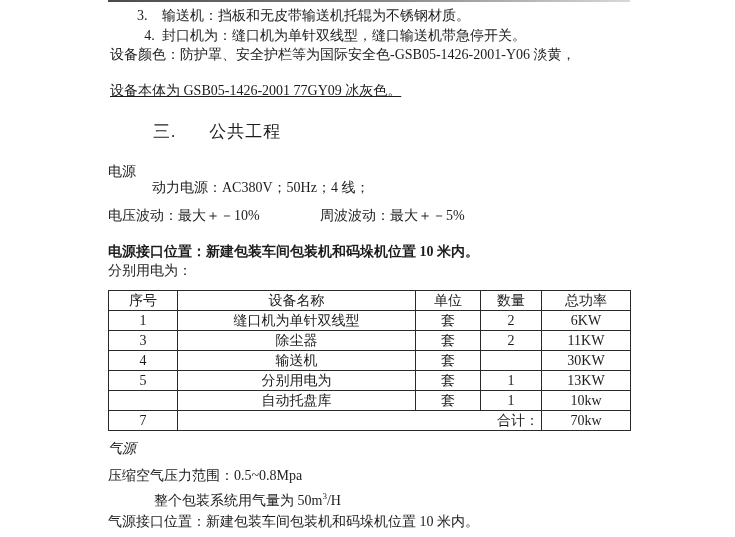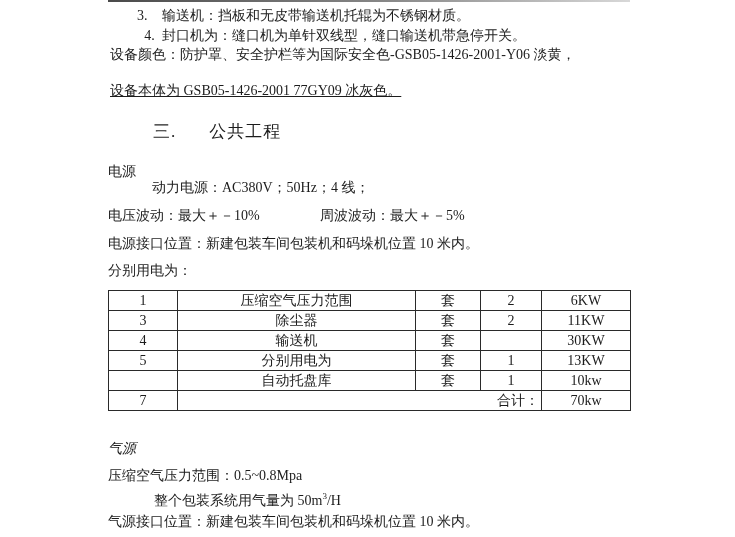--- a/index.html
+++ b/index.html
@@ -67,36 +67,43 @@
   <span>三.</span><span class="gap"></span><span>公共工程</span>
 </div>
 
 <div class="abs body-text" style="left:108px; top:151px;margin-top:12px;">电源</div>
 
 <div class="abs body-text" style="left:108px; top:179px;margin-left:44px;">动力电源：AC380V；50Hz；4 线；</div>
 
 <div class="abs body-text" style="left:108px; top:207px;">电压波动：最大＋－10%</div>
 <div class="abs body-text" style="left:320px; top:207px;">周波波动：最大＋－5%</div>
 
-<div class="abs body-text" style="left:108px; top:235px;">电源接口位置：新建包装车间包装机和码垛机位置 10 米内。</div>
+<div class="abs body-text" style="left:108px; top:243px;font-weight:bold;">电源接口位置：新建包装车间包装机和码垛机位置 10 米内。</div>
 
 <div class="abs body-text" style="left:108px; top:262px;">分别用电为：</div>
 
 <table class="power-table">
   <colgroup>
     <col style="width:69px">
       <col style="width:238px">
       <col style="width:65px">
       <col style="width:61px">
       <col style="width:89px">
   </colgroup>
   <tbody>
+      <tr>
+    <th>序号</th>
+    <th>设备名称</th>
+    <th>单位</th>
+    <th>数量</th>
+    <th>总功率</th>
+  </tr>
   <tr>
     <td>1</td>
-    <td>压缩空气压力范围</td>
+    <td>缝口机为单针双线型</td>
     <td>套</td>
     <td>2</td>
     <td>6KW</td>
   </tr>
   <tr>
     <td>3</td>
     <td>除尘器</td>
     <td>套</td>
     <td>2</td>
     <td>11KW</td>

